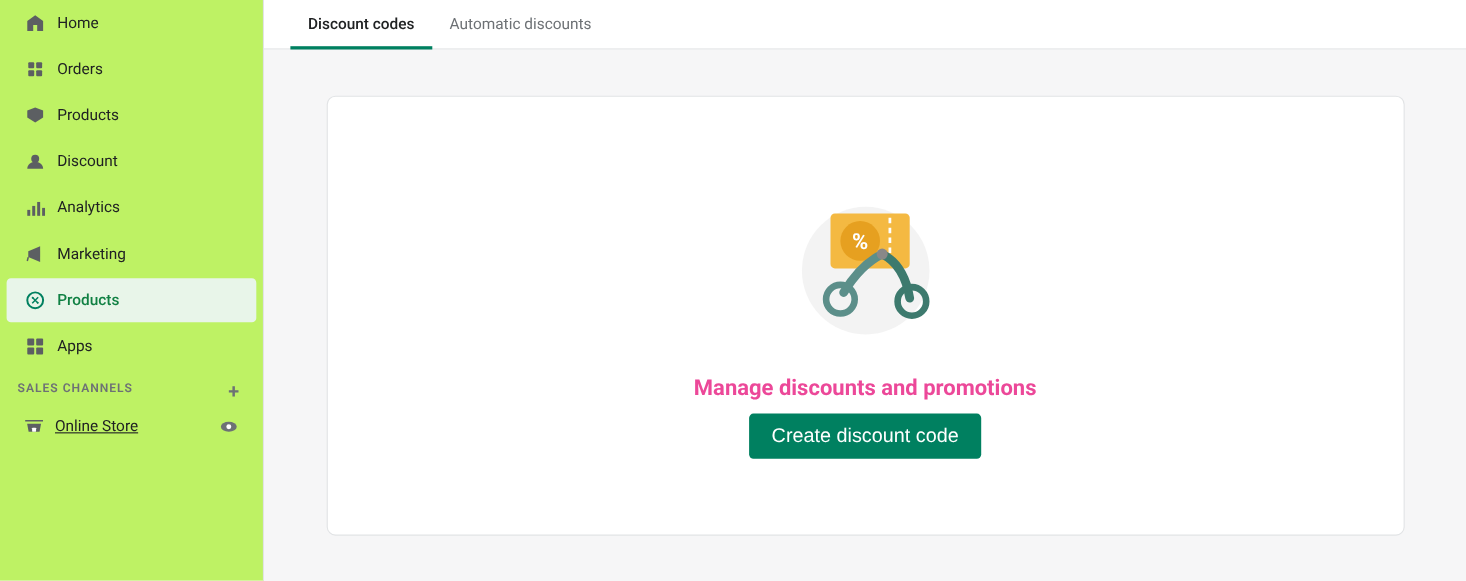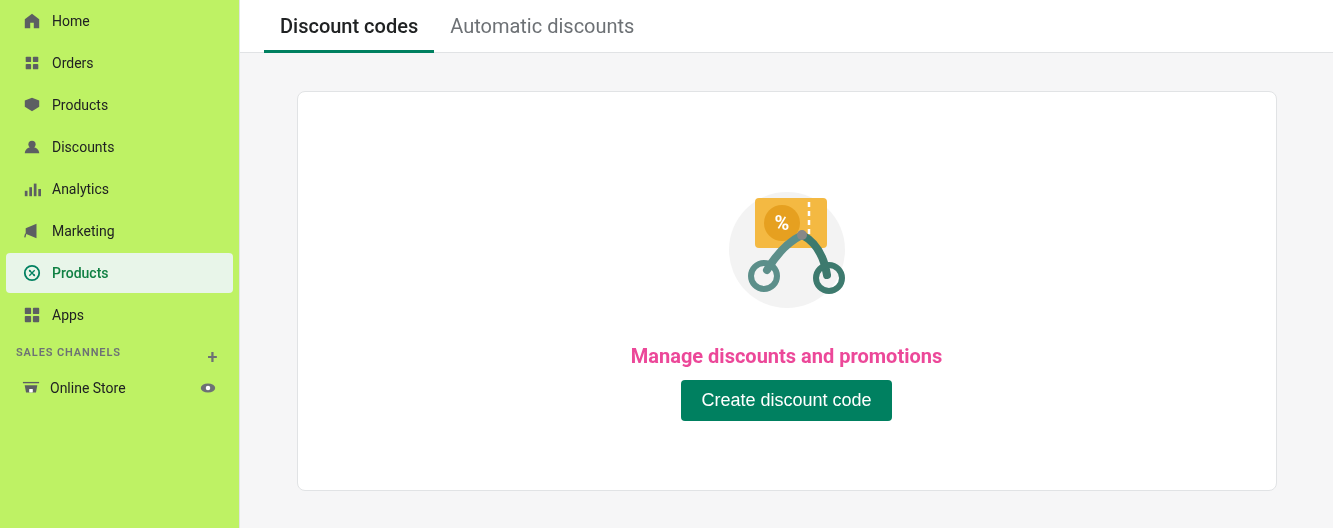--- a/index.html
+++ b/index.html
@@ -48,20 +48,21 @@
 
     .online-store-row {
       display: flex;
       align-items: center;
       gap: 10px;
       padding: 8px 16px;
       margin: 1px 6px;
       cursor: pointer;
       font-size: 14px;
       color: #202223;
+      text-decoration: underline;
     }
     .online-store-row .eye-btn {
       margin-left: auto;
       color: #6d7175;
       font-size: 16px;
       cursor: pointer;
     }
 
     
     .main {
@@ -74,21 +75,21 @@
 
     
     .tabs-bar {
       background: #fff;
       border-bottom: 1px solid #e1e3e5;
       display: flex;
       padding: 0 24px;
     }
     .tab {
       padding: 14px 16px 12px 16px;
-      font-size: 20px;
+      font-size: 14px;
       color: #6d7175;
       cursor: pointer;
       border-bottom: 3px solid transparent;
       margin-bottom: -1px;
     }
     .tab.active {
       color: #202223;
       border-bottom-color: #008060;
       font-weight: 500;
     }
@@ -194,21 +195,21 @@
     <span>Products</span>
   </div>
 
   <div class="sidebar-item">
     <span class="icon">
       <svg width="18" height="18" viewBox="0 0 20 20" fill="#5c5f62">
         <circle cx="10" cy="7" r="4"></circle>
         <path d="M2 17c0-4 3.6-7 8-7s8 3 8 7"></path>
       </svg>
     </span>
-    <span>Discounts</span>
+    <span>Discount</span>
   </div>
 
   <div class="sidebar-item">
     <span class="icon">
       <svg width="18" height="18" viewBox="0 0 20 20" fill="#5c5f62">
         <rect x="2" y="12" width="3" height="6"></rect>
         <rect x="7" y="8" width="3" height="10"></rect>
         <rect x="12" y="4" width="3" height="14"></rect>
         <rect x="17" y="10" width="3" height="8"></rect>
       </svg>

